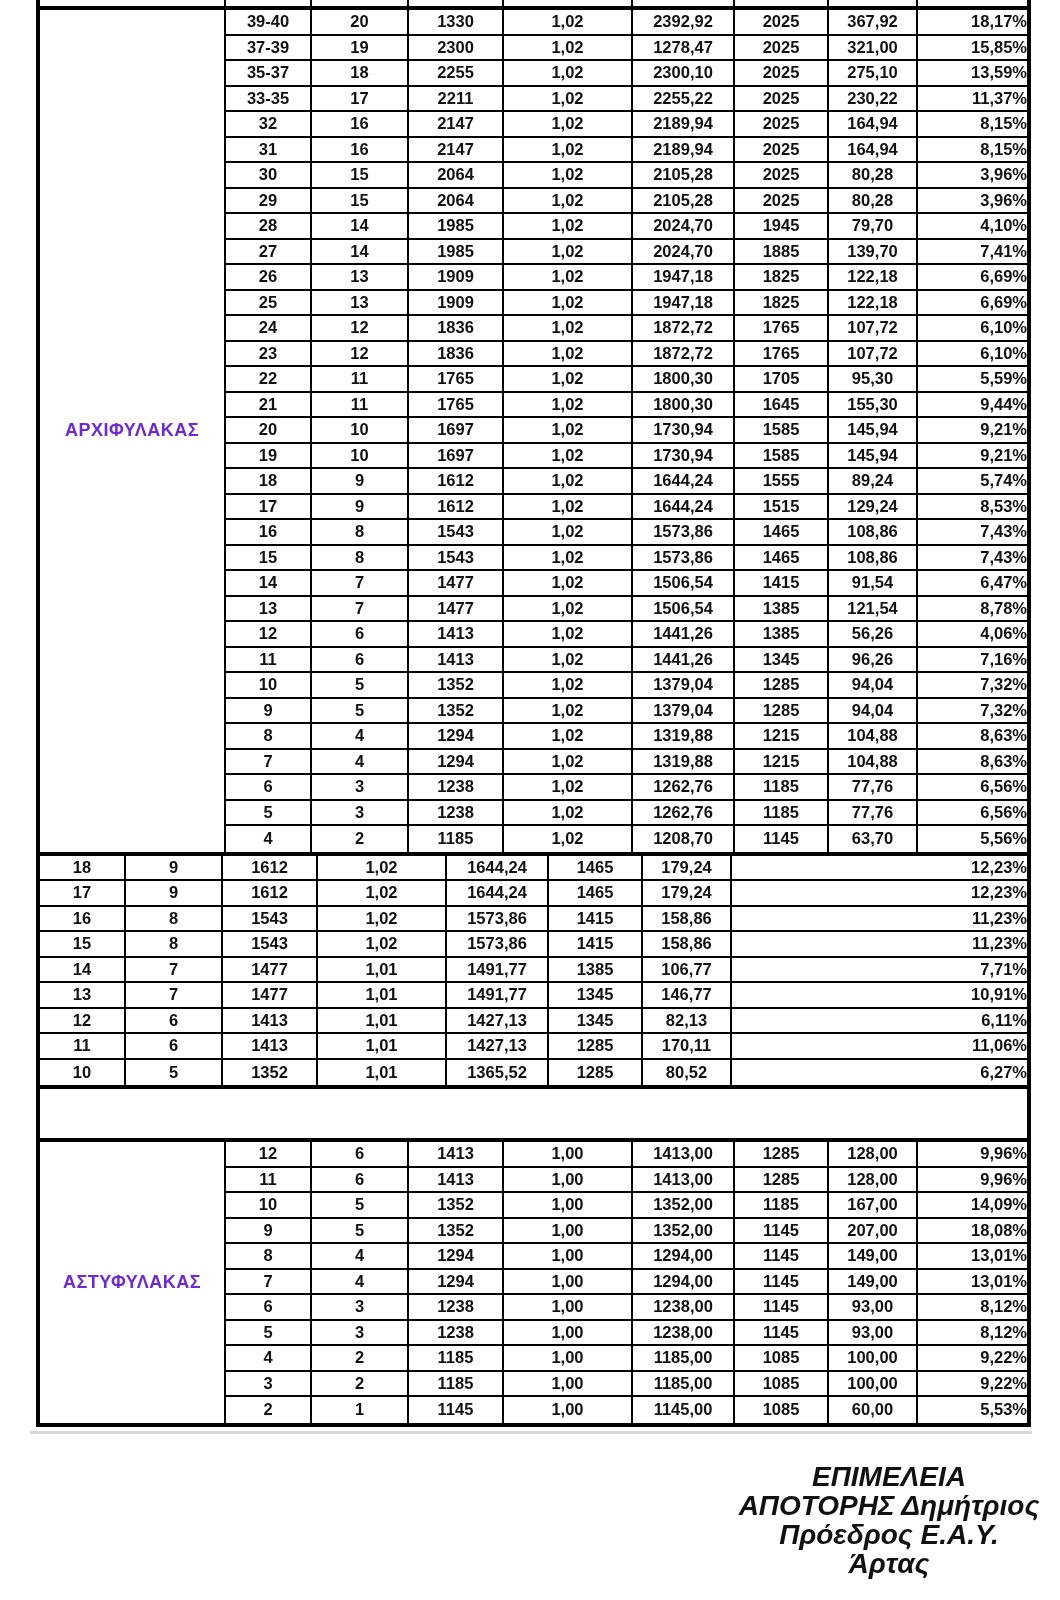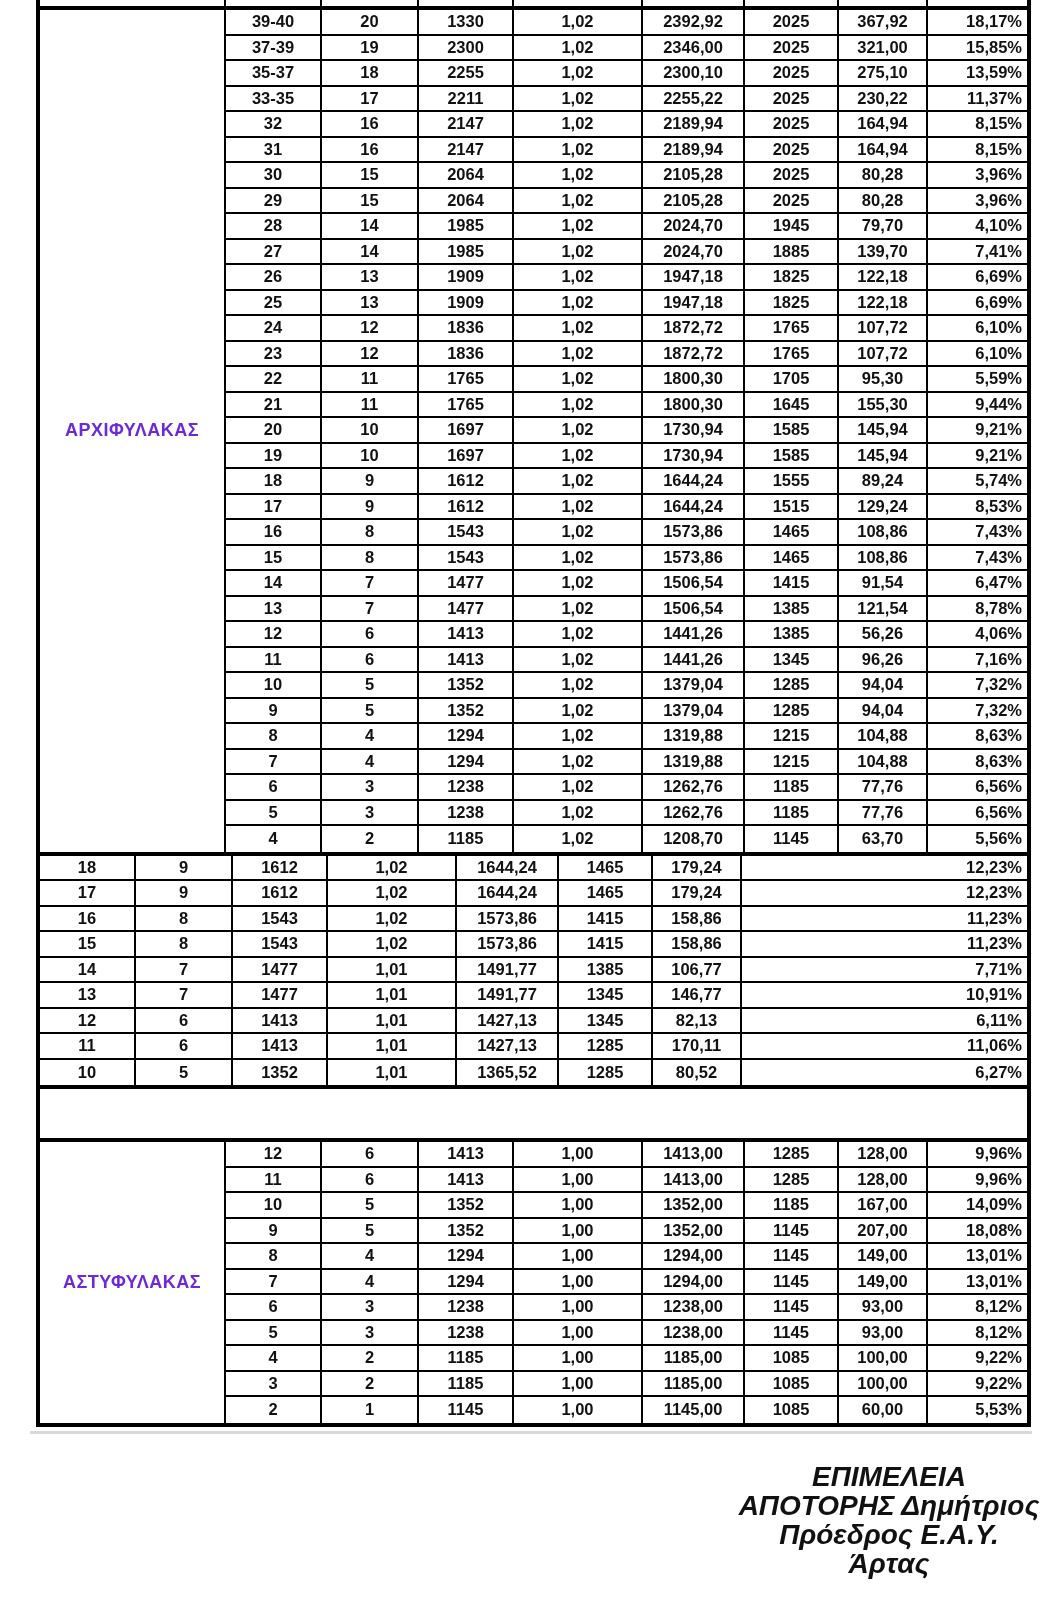--- a/index.html
+++ b/index.html
@@ -27,24 +27,24 @@
     font-weight:bold; font-size:18px; color:#6d28d9; letter-spacing:0.5px;
   }
   .rows { flex:1; display:flex; flex-direction:column; }
   .row { display:flex; height:25.5px; box-sizing:border-box; border-bottom:2px solid #000; }
   .row:last-child { border-bottom:none; }
   .cell {
     box-sizing:border-box; border-right:2px solid #000;
     display:flex; align-items:center; justify-content:center;
     font-weight:bold; font-size:16.5px; color:#111; white-space:nowrap;
   }
-  .w-c1{width:96px} .w-c2{width:97px} .w-c3{width:95px} .w-c4{width:129px}
+  .w-c1{width:86px} .w-c2{width:97px} .w-c3{width:95px} .w-c4{width:129px}
   .w-c5{width:102px} .w-c6{width:94px} .w-c7{width:89px}
   .w-c8{flex:1; border-right:none;}
-  .cell.w-c8{ justify-content:flex-end; padding-right:5px; }
+  .cell.w-c8{ justify-content:flex-end; }
 
   .shadow-line {
     position:absolute; left:30px; top:1431px; width:1002px; height:3px;
     background:#d9d9d9;
   }
   .signature {
     position:absolute; left:738px; top:1462px; width:302px;
     text-align:center; font-weight:bold; font-style:italic;
     font-size:28px; line-height:29px; color:#111;
   }
@@ -79,21 +79,21 @@
             <div class="cell w-c5">2392,92</div>
             <div class="cell w-c6">2025</div>
             <div class="cell w-c7">367,92</div>
             <div class="cell w-c8">18,17%</div>
           </div>
           <div class="row">
             <div class="cell w-c1">37-39</div>
             <div class="cell w-c2">19</div>
             <div class="cell w-c3">2300</div>
             <div class="cell w-c4">1,02</div>
-            <div class="cell w-c5">2346,00</div>
+            <div class="cell w-c5">1278,47</div>
             <div class="cell w-c6">2025</div>
             <div class="cell w-c7">321,00</div>
             <div class="cell w-c8">15,85%</div>
           </div>
           <div class="row">
             <div class="cell w-c1">35-37</div>
             <div class="cell w-c2">18</div>
             <div class="cell w-c3">2255</div>
             <div class="cell w-c4">1,02</div>
             <div class="cell w-c5">2300,10</div>

